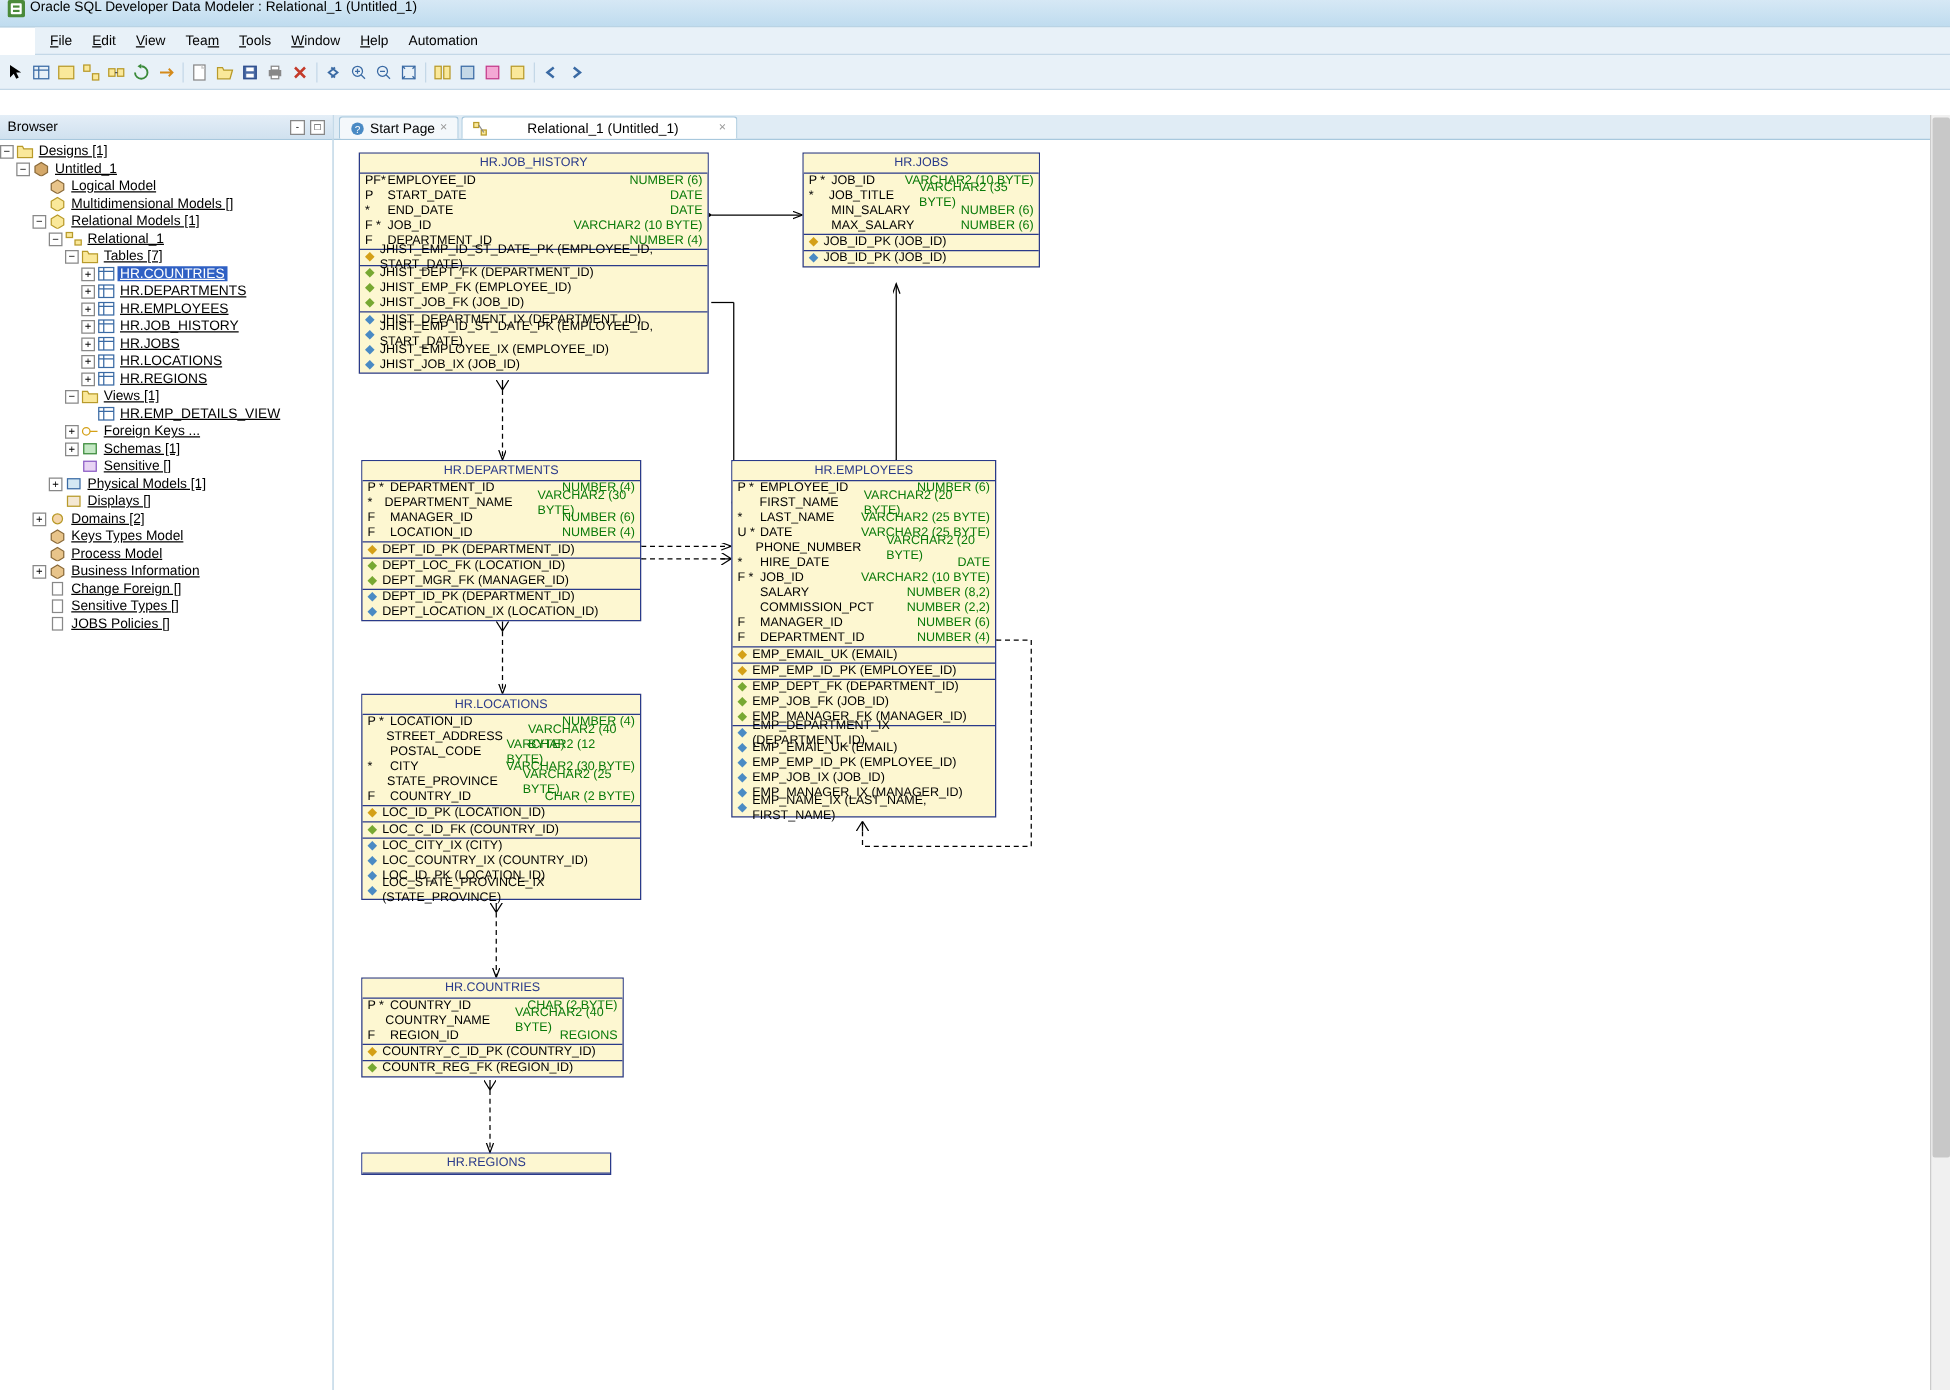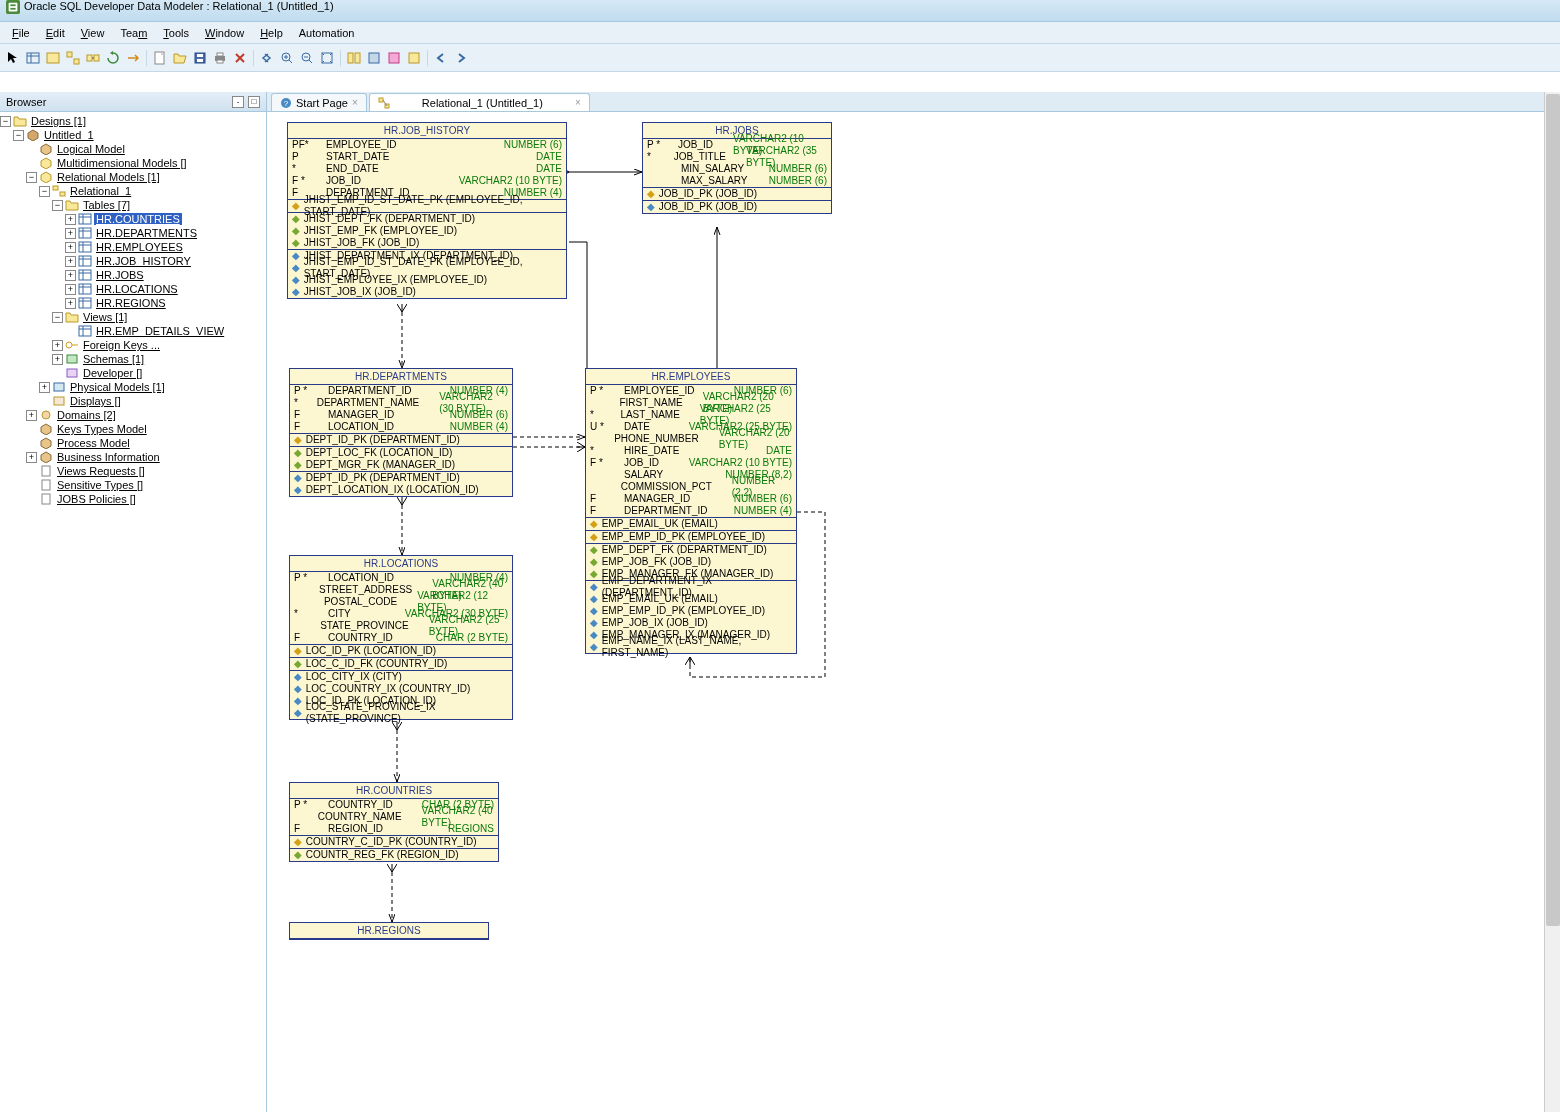--- a/index.html
+++ b/index.html
@@ -1,19 +1,19 @@
 <!DOCTYPE html>
 <html><head>
 <meta charset="utf-8">
 <style>
 * { box-sizing: border-box; margin: 0; padding: 0; }
 body { font-family: Tahoma, Arial, sans-serif; font-size: 11px; background: #fff; color: #000; overflow: hidden; width: 1560px; height: 1112px; }
 .titlebar { background: linear-gradient(#d6e8f5, #bfdcef); height: 22px; display: flex; align-items: flex-start; padding: 0 6px; border-bottom: 1px solid #a8c8dd; }
 .titlebar .app-icon { width: 14px; height: 14px; margin-right: 4px; }
-.menubar { background: #e8f1f8; height: 22px; display: flex; align-items: center; padding: 0 4px; border-bottom: 1px solid #c4d8e7; }
+.menubar { background: #e8f1f8; height: 22px; display: flex; align-items: center; padding: 0 4px; border-bottom: 1px solid #c4d8e7; margin-left: 28px; }
 .menubar .mitem { padding: 2px 8px; cursor: default; }
 .menubar .mitem .und { text-decoration: underline; }
 .toolbar { background: #e8f1f8; height: 28px; display: flex; align-items: center; padding: 2px 4px; border-bottom: 1px solid #c4d8e7; gap: 2px; }
 .toolbar .tbtn { width: 18px; height: 18px; display: flex; align-items: center; justify-content: center; cursor: default; }
 .toolbar .sep { width: 1px; height: 16px; background: #c4d8e7; margin: 0 2px; }
 .main { display: flex; height: calc(100% - 72px); margin-top: 20px; }
 .sidebar { width: 267px; border-right: 1px solid #a8c8dd; display: flex; flex-direction: column; }
 .panel-header { background: linear-gradient(#e4eef7, #d0e1ef); height: 20px; display: flex; align-items: center; justify-content: space-between; padding: 0 6px; border-bottom: 1px solid #a8c8dd; font-size: 11px; }
 .panel-header .phbtns { display: flex; gap: 4px; }
 .tree { padding: 2px 0; overflow-y: auto; flex: 1; font-size: 11px; }
@@ -27,21 +27,21 @@
 .tabbar { height: 20px; background: #e0ecf5; border-bottom: 1px solid #a8c8dd; display: flex; align-items: flex-end; padding-left: 4px; }
 .tab { background: #f4f8fb; border: 1px solid #a8c8dd; border-bottom: none; padding: 2px 8px; margin-right: 2px; display: flex; align-items: center; gap: 4px; font-size: 11px; height: 18px; border-radius: 3px 3px 0 0; }
 .tab .ticon { width: 12px; height: 12px; }
 .tab .close { color: #999; cursor: default; font-size: 10px; }
 .canvas { flex: 1; background: #fff; position: relative; overflow: auto; }
 .erd-table { position: absolute; border: 1px solid #2a3a8a; background: #fdf7d1; font-size: 10px; }
 .erd-table .thead { background: #fdf7d1; text-align: center; color: #2a3a8a; padding: 2px 0; border-bottom: 1px solid #2a3a8a; font-size: 10px; }
 .erd-table .section { border-bottom: 1px solid #2a3a8a; }
 .erd-table .section:last-child { border-bottom: none; }
 .erd-table .row { display: flex; padding: 0 4px; line-height: 12px; height: 12px; align-items: center; }
-.erd-table .flag { width: 34px; color: #000; }
+.erd-table .flag { width: 18px; color: #000; }
 .erd-table .col { color: #000; }
 .erd-table .type { color: #0a7a0a; margin-left: auto; padding-left: 20px; }
 .erd-table .idx-row { display: flex; align-items: center; padding: 0 4px; line-height: 12px; height: 12px; gap: 4px; }
 .erd-table .pk-i { color: #d4a017; }
 .erd-table .fk-i { color: #77a832; }
 .erd-table .ix-i { color: #4a8ac4; }
 .canvas svg.connections { position: absolute; top: 0; left: 0; pointer-events: none; }
 .panel-header .phbtn { width: 12px; height: 12px; border: 1px solid #888; display: inline-flex; align-items: center; justify-content: center; font-size: 8px; background: #fff; cursor: default; }
 .scrollbar-v { position: absolute; right: 0; top: 0; bottom: 0; width: 16px; background: #f0f0f0; border-left: 1px solid #ccc; }
 .scrollbar-v .thumb { background: #c8c8c8; width: 14px; margin: 1px; border-radius: 2px; }
@@ -466,21 +466,21 @@
           <span class="spacer"></span>
           <span class="spacer"></span>
           <span class="spacer"></span>
           <span class="spacer"></span>
           <span class="spacer"></span>
           <span class="nicon">
             <svg width="14" height="12" viewBox="0 0 14 12">
               <rect x="2" y="2" width="10" height="8" fill="#e8d4f4" stroke="#8a5ac4"></rect>
             </svg>
           </span>
-          <span class="nlabel">Developer []</span>
+          <span class="nlabel">Sensitive []</span>
         </div>
         <div class="tnode">
           <span class="spacer"></span>
           <span class="spacer"></span>
           <span class="spacer"></span>
           <span class="toggle">+</span>
           <span class="nicon">
             <svg width="14" height="12" viewBox="0 0 14 12">
               <rect x="2" y="2" width="10" height="8" fill="#d4e8f4" stroke="#3a6aa4"></rect>
             </svg>
@@ -545,21 +545,21 @@
         </div>
         <div class="tnode">
           <span class="spacer"></span>
           <span class="spacer"></span>
           <span class="spacer"></span>
           <span class="nicon">
             <svg width="14" height="12" viewBox="0 0 14 12">
               <rect x="3" y="1" width="8" height="10" fill="#fff" stroke="#888"></rect>
             </svg>
           </span>
-          <span class="nlabel">Views Requests []</span>
+          <span class="nlabel">Change Foreign []</span>
         </div>
         <div class="tnode">
           <span class="spacer"></span>
           <span class="spacer"></span>
           <span class="spacer"></span>
           <span class="nicon">
             <svg width="14" height="12" viewBox="0 0 14 12">
               <rect x="3" y="1" width="8" height="10" fill="#fff" stroke="#888"></rect>
             </svg>
           </span>

